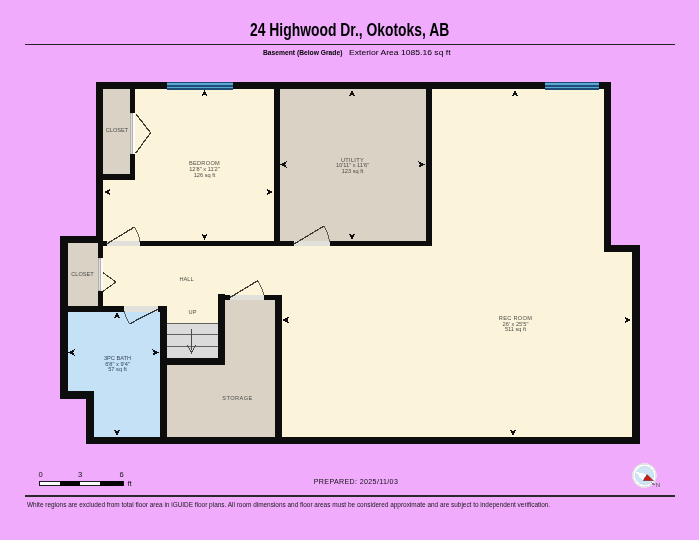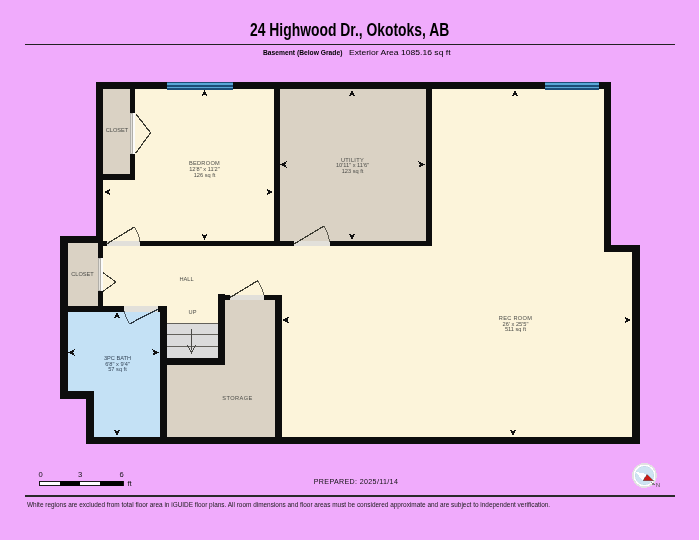--- a/index.html
+++ b/index.html
@@ -231,18 +231,18 @@
     <g>
       <circle cx="644.5" cy="475.5" r="11.6" fill="#fff" stroke="#e2e2e2" stroke-width="1.6"></circle>
       <circle cx="644.5" cy="475.5" r="9.3" fill="#cee4f2" stroke="#b9d2e4" stroke-width="0.5"></circle>
       <path d="M635.6,471.9 L647.8,474.3 L643.4,481.2 Z" fill="#fff"></path>
       <path d="M646.8,474 L643.2,481 L653.6,480.9 Z" fill="#c81e17" stroke="#5a6b76" stroke-width="0.5"></path>
       <path d="M650.8,481.5 L654.5,484.8 M654.5,484.8 L653.2,482.6 M654.5,484.8 L652.2,484.4" stroke="#6a6a6a" stroke-width="0.7" fill="none"></path>
       <text x="655.8" y="487" font-family="Liberation Sans, sans-serif" font-size="6.2" fill="#555">N</text>
     </g>
   </svg>
 
-  <div id="prep">PREPARED: 2025/11/14</div>
+  <div id="prep">PREPARED: 2025/11/03</div>
 
   <div id="hr2"></div>
 
   <div id="disc">White regions are excluded from total floor area in iGUIDE floor plans. All room dimensions and floor areas must be considered approximate and are subject to independent verification.</div>
 </div>
 
 </body></html>

